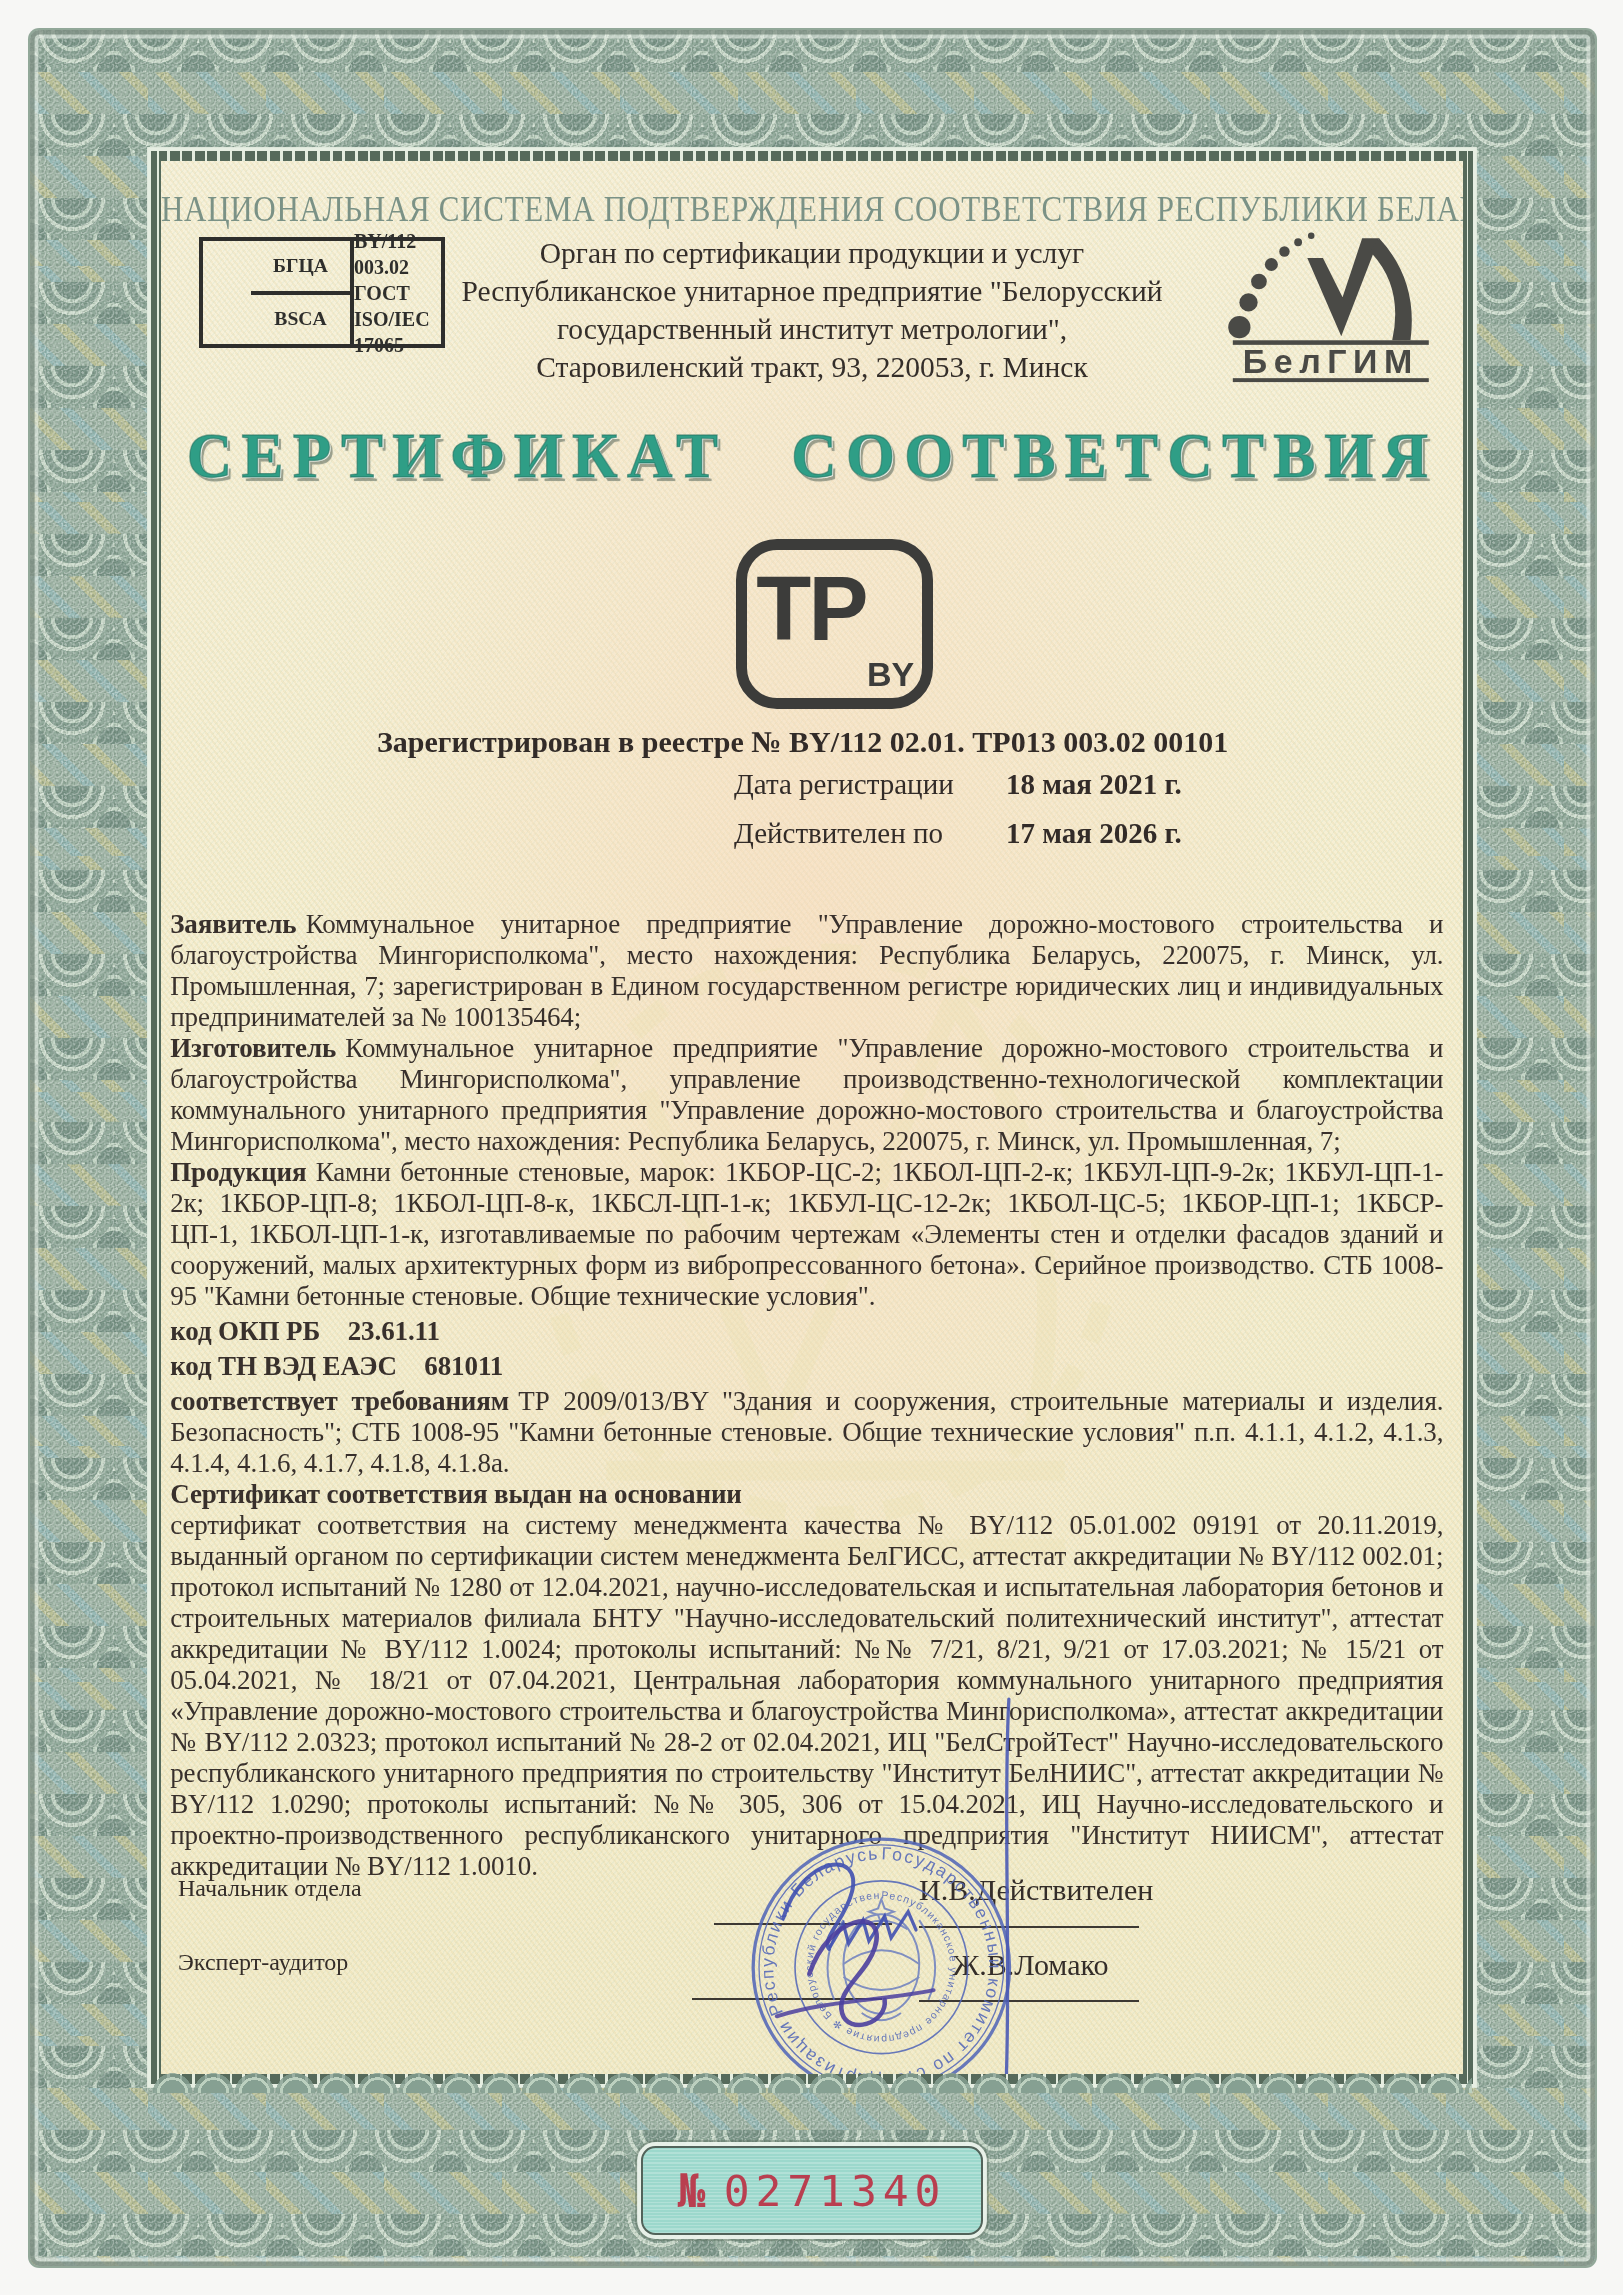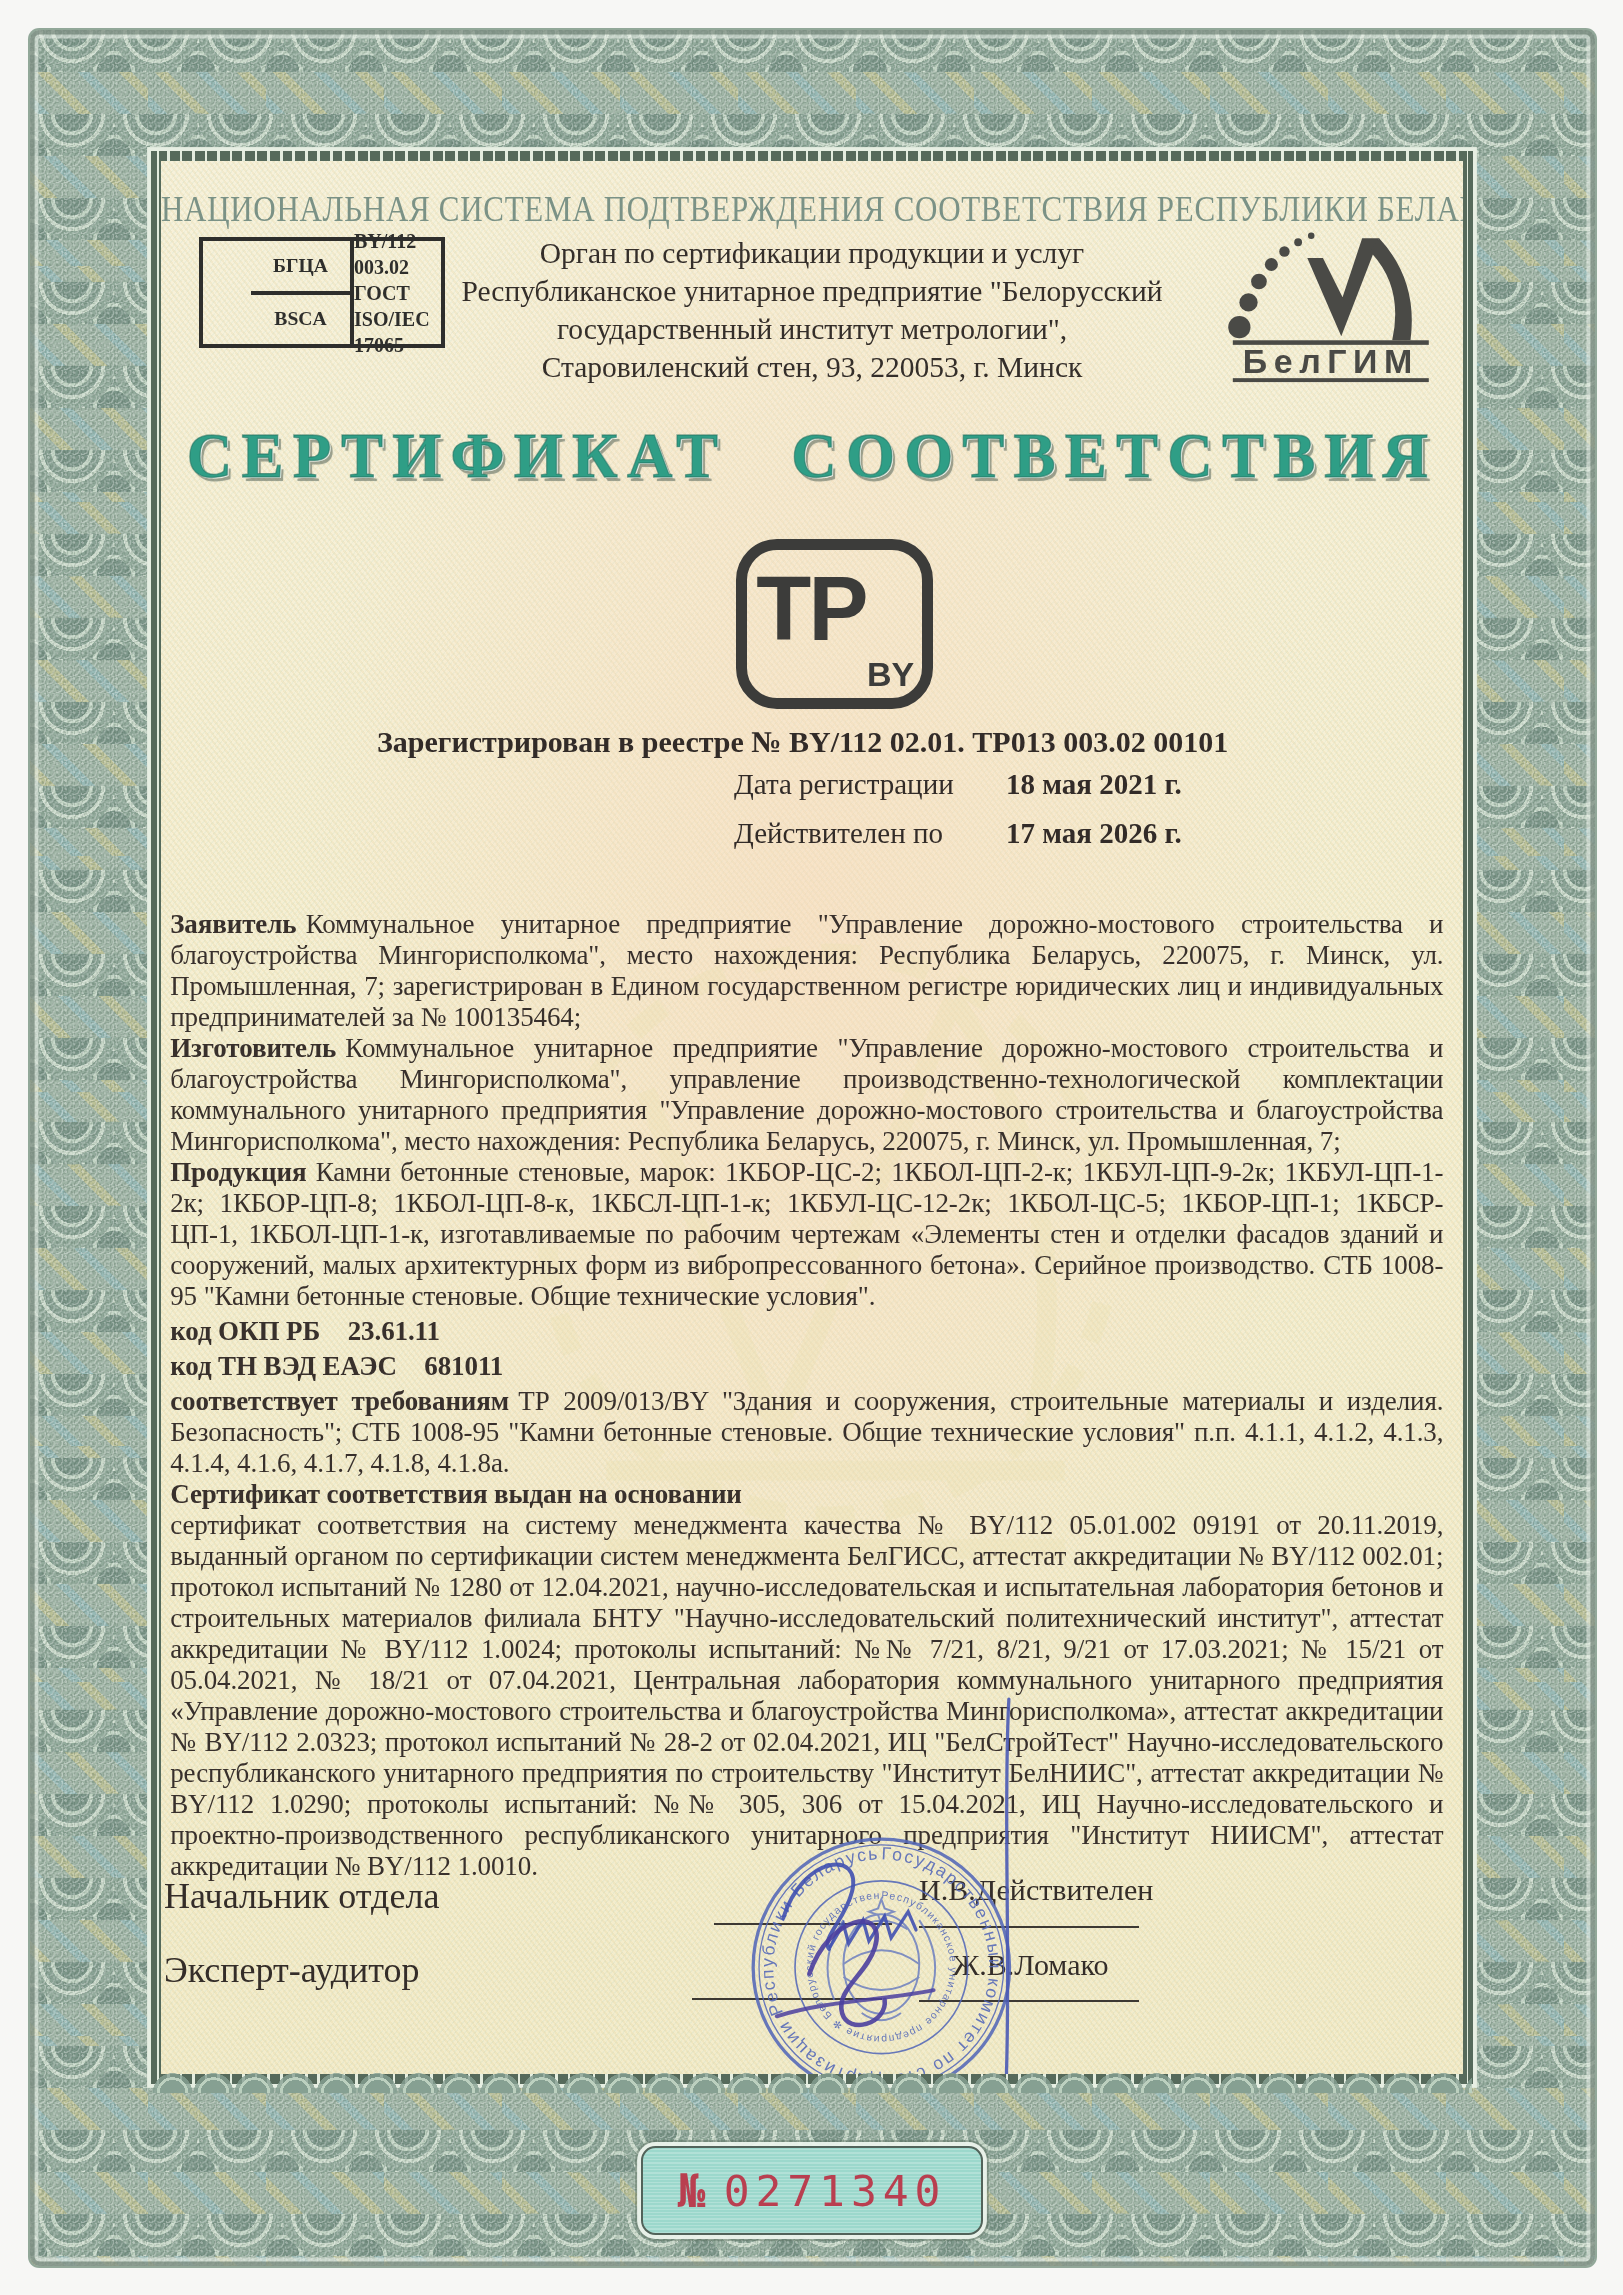--- a/index.html
+++ b/index.html
@@ -78,21 +78,21 @@
   
   .bodytext{position:absolute;left:9.2px;right:19.6px;top:748px;z-index:1;
     font-size:27px;line-height:31px;text-align:justify;color:#38302c;letter-spacing:-0.1px;}
   .bodytext p{margin:0;}
   .bodytext p.gap{margin-top:3.9px;}
   .lead{font-weight:bold;padding-right:9.2px;}
   .kv .v{padding-left:18.3px;font-weight:bold;}
   .basis-h{font-weight:bold;margin-top:6.5px;}
 
   
-  .sig-role{position:absolute;left:3px;z-index:1;font-size:36px;color:#342d29;}
+  .sig-role{position:absolute;left:17px;z-index:1;font-size:24px;color:#342d29;}
   .sig-name{position:absolute;z-index:1;width:223px;text-align:center;font-size:30px;color:#342d29;}
   .sig-line{position:absolute;height:2px;background:#3d3933;z-index:1;}
   .ink{position:absolute;left:419px;top:1525px;z-index:4;}
 
   
   .plate{position:absolute;left:50%;transform:translateX(-50%);bottom:60px;z-index:4;
     width:338px;height:85px;border-radius:14.4px;border:2.6px solid #52635a;
     box-shadow:0 0 0 3.9px rgba(241,248,241,.92), 0 0 0 5.9px rgba(90,110,96,.45);
     background:
       repeating-linear-gradient(0deg, rgba(255,255,255,.22) 0 1.3px, transparent 1.3px 3.3px),
@@ -132,21 +132,21 @@
       <div class="col-r">
         <div>BY/112 003.02</div>
         <div>ГОСТ ISO/IEC 17065</div>
       </div>
     </div>
 
     <div class="orgblock">
       <div>Орган по сертификации продукции и услуг</div>
       <div>Республиканское унитарное предприятие "Белорусский</div>
       <div>государственный институт метрологии",</div>
-      <div>Старовиленский стен, 93, 220053, г. Минск</div>
+      <div>Старовиленский тракт, 93, 220053, г. Минск</div>
     </div>
 
     <svg class="logo" width="243" height="162" viewBox="0 0 372 248">
       <g fill="#4a4a46">
         <circle cx="48" cy="158" r="17"></circle>
         <circle cx="62" cy="120" r="14"></circle>
         <circle cx="78" cy="88" r="12"></circle>
         <circle cx="97" cy="62" r="10"></circle>
         <circle cx="117" cy="42" r="8"></circle>
         <circle cx="138" cy="28" r="6"></circle>

